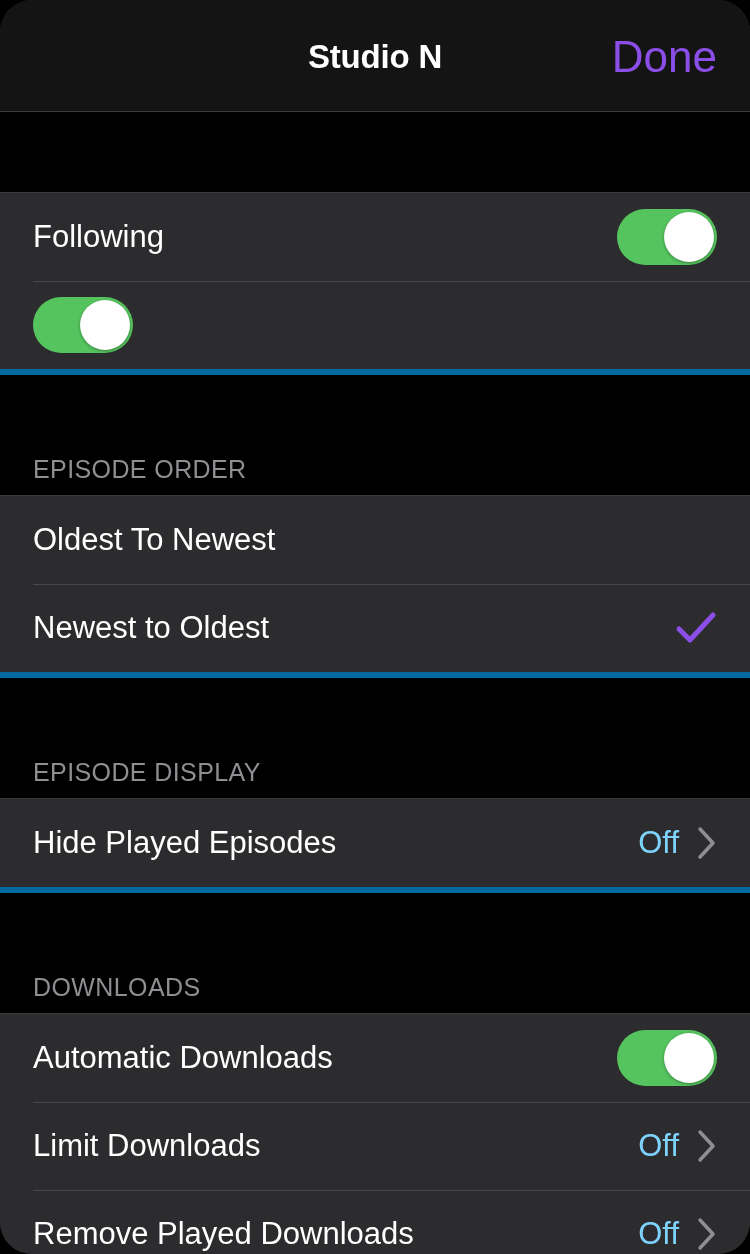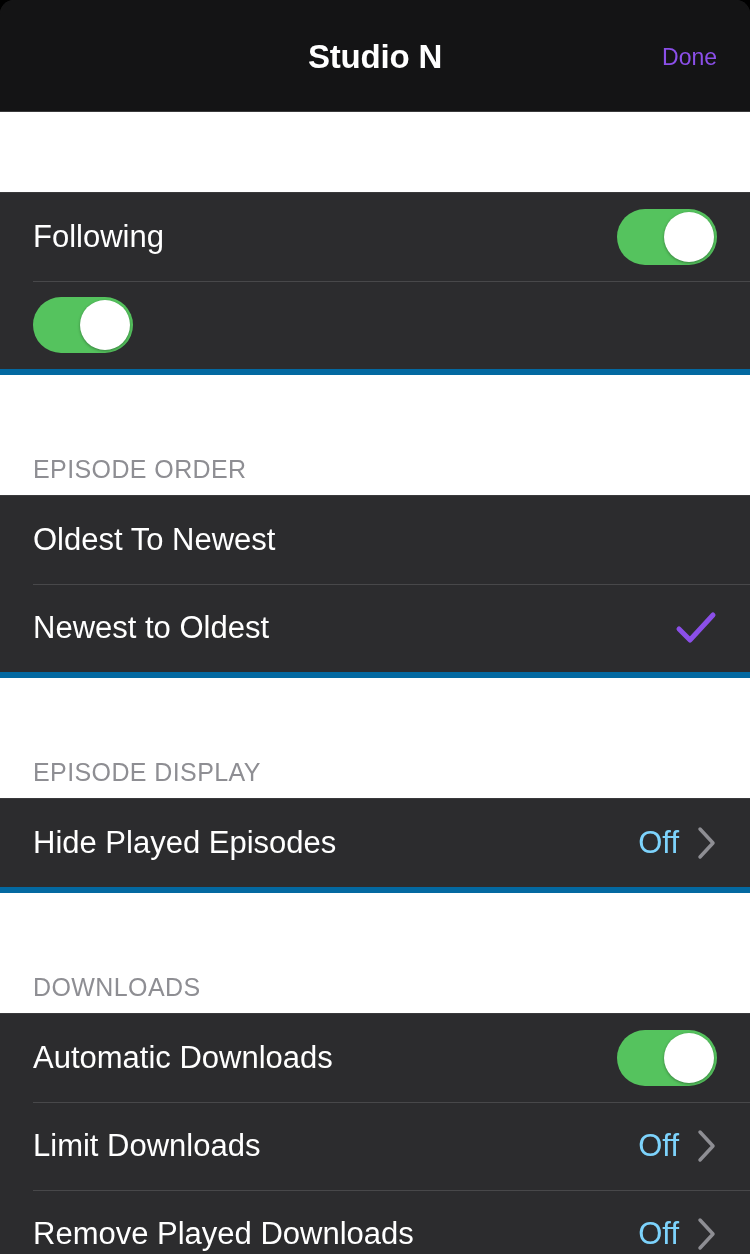--- a/index.html
+++ b/index.html
@@ -12,20 +12,21 @@
     overflow: hidden;
   }
   .screen {
     position: relative;
     width: 750px;
     height: 1254px;
     background: #1c1c1e;
     border-top-left-radius: 14px;
     border-top-right-radius: 14px;
     overflow: hidden;
+    border-radius: 32px;
   }
 
   
   .navbar {
     position: relative;
     height: 112px;
     background: #141415;
     border-bottom: 1px solid #3a3a3c;
     border-top-left-radius: 14px;
     border-top-right-radius: 14px;
@@ -39,29 +40,29 @@
     font-size: 33px;
     font-weight: bold;
     letter-spacing: -0.2px;
     line-height: 42px;
   }
   .nav-done {
     position: absolute;
     right: 33px;
     top: 36px;
     color: #8b4fe8;
-    font-size: 23px;
+    font-size: 44px;
     font-weight: normal;
     line-height: 42px;
     cursor: pointer;
   }
 
   
   .gap {
-    background: #ffffff;
+    background: #000000;
     position: relative;
   }
   .gap-title {
     position: absolute;
     left: 33px;
     bottom: 11px;
     color: #8e8e93;
     font-size: 25px;
     letter-spacing: 0.4px;
     line-height: 30px;

